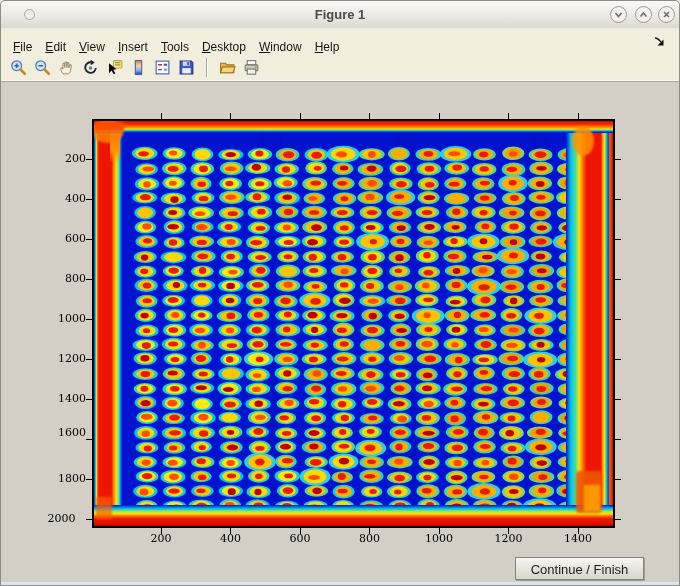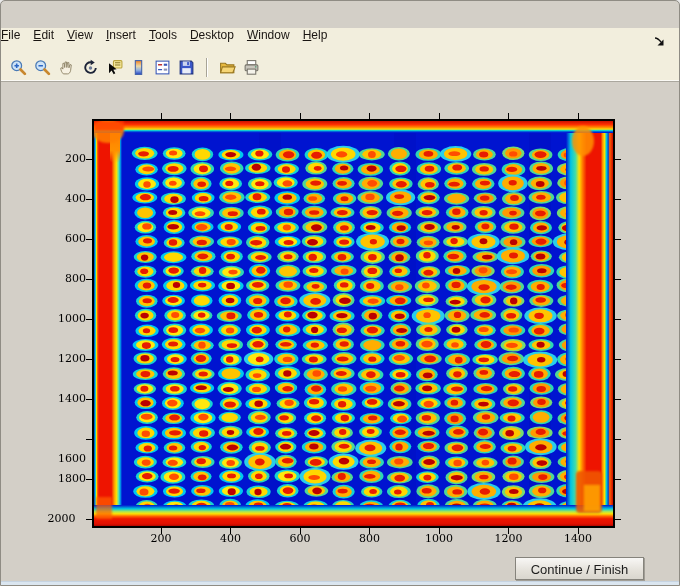--- a/index.html
+++ b/index.html
@@ -12,21 +12,21 @@
   .win-menu{position:absolute;left:23px;top:8px;width:11px;height:11px;border-radius:50%;
             border:1.5px solid #a9a69e;background:#f1efe9;box-sizing:border-box;}
   .title{position:absolute;left:0;top:0;width:100%;height:27px;line-height:27px;text-align:center;
          font-size:13px;font-weight:bold;color:#4c4a45;}
   .winbtn{position:absolute;top:5px;width:17px;height:17px;border-radius:50%;
           border:1.5px solid #9d9a92;background:#f2f1ee;box-sizing:border-box;
           display:flex;align-items:center;justify-content:center;}
   .winbtn svg{display:block;}
   
   .menubar{position:absolute;left:0;top:27px;width:100%;height:26px;background:#f2eedd;
-           box-sizing:border-box;display:flex;align-items:flex-start;}
+           padding-left:12px;box-sizing:border-box;display:flex;align-items:flex-end;}
   .menu-item{font-size:12px;color:#1a1512;margin-right:13px;cursor:default;}
   .menu-item u{text-decoration:underline;}
   .dock-arrow{position:absolute;right:14px;top:7px;width:12px;height:12px;}
   
   .toolbar{position:absolute;left:0;top:53px;width:100%;height:27px;background:#f2eedd;
            border-bottom:1px solid #fbfaf5;display:flex;align-items:center;padding-left:5px;box-sizing:border-box;}
   .tbtn{width:24px;height:22px;display:flex;align-items:center;justify-content:center;}
   .tsep{width:1px;height:19px;background:#a8a496;border-right:1px solid #fff;margin:0 7px 0 8px;}
   
   .canvas{position:absolute;left:0;top:80px;width:100%;height:500px;background:#d3cfc7;border-top:1px solid #aaa79e;box-sizing:border-box;}
@@ -42,20 +42,39 @@
        box-shadow:1px 1px 0 rgba(120,118,110,.55);cursor:default;}
   .retry-btn{width:99px;height:20px;line-height:19px;}
   .cont-btn{position:absolute;left:514px;top:556px;width:129px;height:23px;line-height:21px;}
   .bottom-strip{position:absolute;left:0;top:580px;width:100%;height:6px;background:#dbe6f0;border-top:1px solid #c6d4e2;box-sizing:border-box;}
 </style>
 </head>
 <body>
 
 <div class="window">
 
+  <div class="titlebar">
+    <div class="win-menu"></div>
+    <div class="title">Figure 1</div>
+    <div class="winbtn" style="left:609px">
+      <svg width="11" height="11" viewBox="0 0 11 11">
+          <polyline points="2.5,4 5.5,7.5 8.5,4" fill="none" stroke="#6f6d66" stroke-width="1.6"></polyline>
+        </svg>
+    </div>
+    <div class="winbtn" style="left:634px">
+      <svg width="11" height="11" viewBox="0 0 11 11">
+          <polyline points="2.5,7.5 5.5,4 8.5,7.5" fill="none" stroke="#6f6d66" stroke-width="1.6"></polyline>
+        </svg>
+    </div>
+    <div class="winbtn" style="left:657px">
+      <svg width="11" height="11" viewBox="0 0 11 11">
+          <path d="M3 3 L8 8 M8 3 L3 8" stroke="#6f6d66" stroke-width="1.6"></path>
+        </svg>
+    </div>
+  </div>
 
   <div class="menubar" id="menubar">
     <span class="menu-item"><u>F</u>ile</span>
       <span class="menu-item"><u>E</u>dit</span>
       <span class="menu-item"><u>V</u>iew</span>
       <span class="menu-item"><u>I</u>nsert</span>
       <span class="menu-item"><u>T</u>ools</span>
       <span class="menu-item"><u>D</u>esktop</span>
       <span class="menu-item"><u>W</u>indow</span>
       <span class="menu-item"><u>H</u>elp</span>
@@ -1456,21 +1475,21 @@
       <div class="tick" style="left: 614px; top: 236.5px; width: 6px; height: 1px;"></div>
       <div class="ylab" style="top: 230px;">1000</div>
       <div class="tick" style="left: 85px; top: 276.5px; width: 6px; height: 1px;"></div>
       <div class="tick" style="left: 614px; top: 276.5px; width: 6px; height: 1px;"></div>
       <div class="ylab" style="top: 270px;">1200</div>
       <div class="tick" style="left: 85px; top: 316.5px; width: 6px; height: 1px;"></div>
       <div class="tick" style="left: 614px; top: 316.5px; width: 6px; height: 1px;"></div>
       <div class="ylab" style="top: 310px;">1400</div>
       <div class="tick" style="left: 85px; top: 356.5px; width: 6px; height: 1px;"></div>
       <div class="tick" style="left: 614px; top: 356.5px; width: 6px; height: 1px;"></div>
-      <div class="ylab" style="top: 370px;">1600</div>
+      <div class="ylab" style="top: 344px;">1600</div>
       <div class="tick" style="left: 85px; top: 396.5px; width: 6px; height: 1px;"></div>
       <div class="tick" style="left: 614px; top: 396.5px; width: 6px; height: 1px;"></div>
       <div class="ylab" style="top: 390px;">1800</div>
       <div class="tick" style="left: 85px; top: 436.5px; width: 6px; height: 1px;"></div>
       <div class="tick" style="left: 614px; top: 436.5px; width: 6px; height: 1px;"></div>
       <div class="ylab" style="top: 430px; text-align: center;">2000</div>
     </div>
 
   <button class="btn cont-btn">Continue / Finish</button>
 

